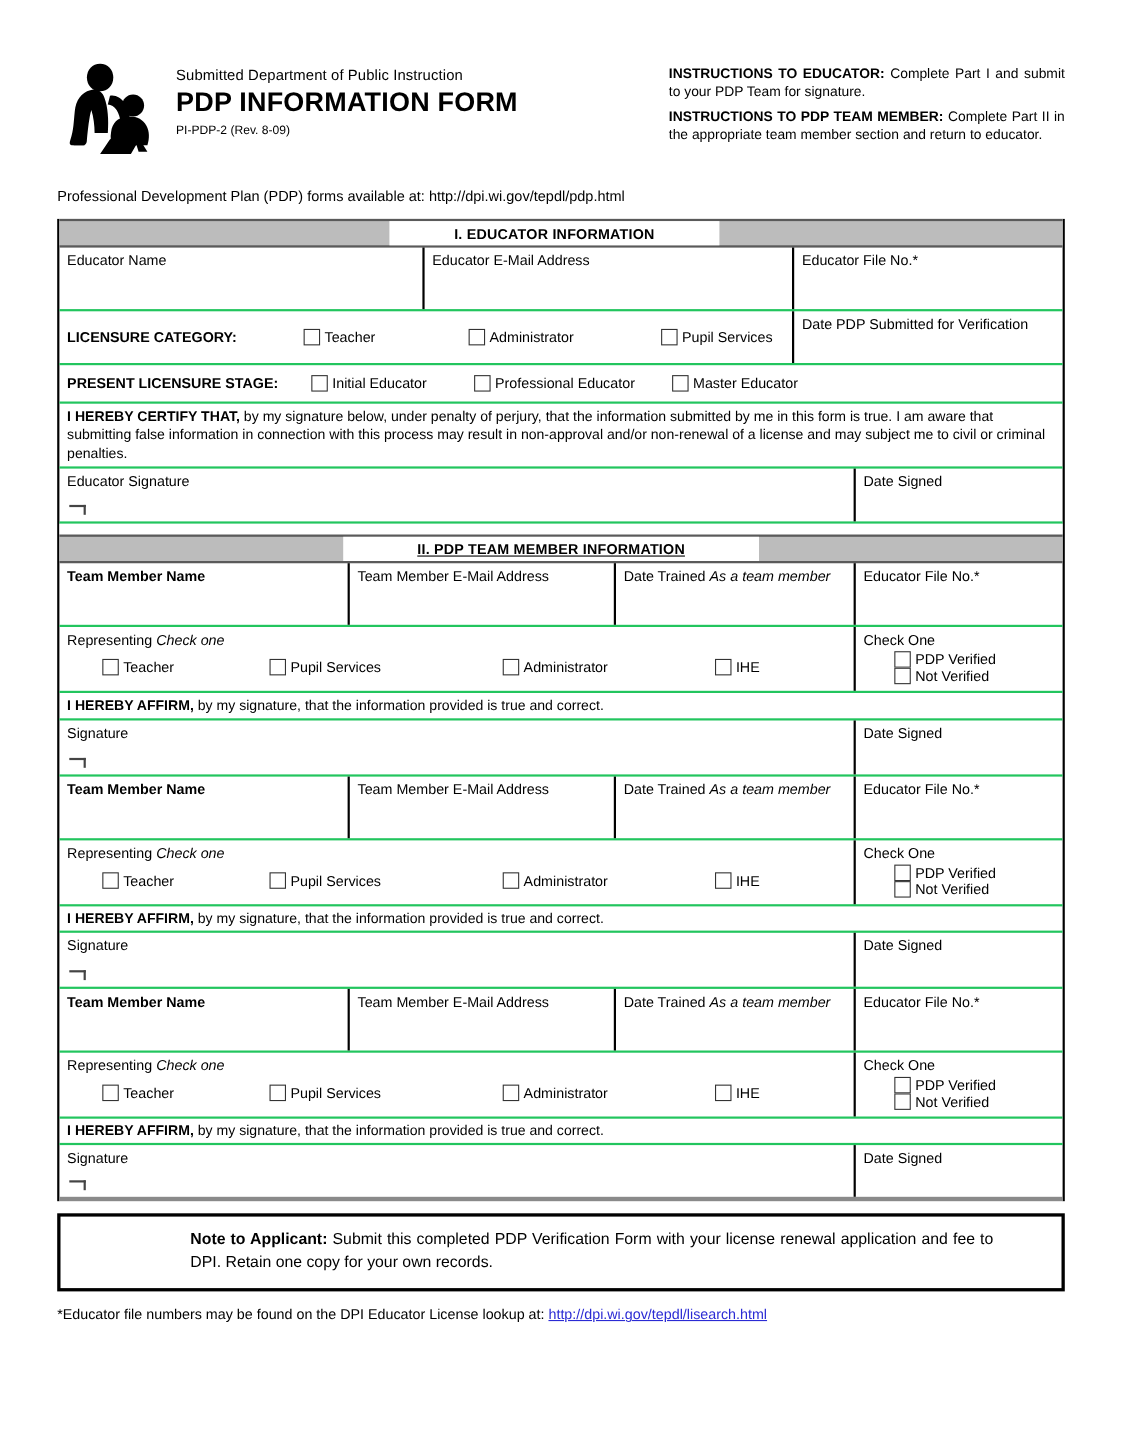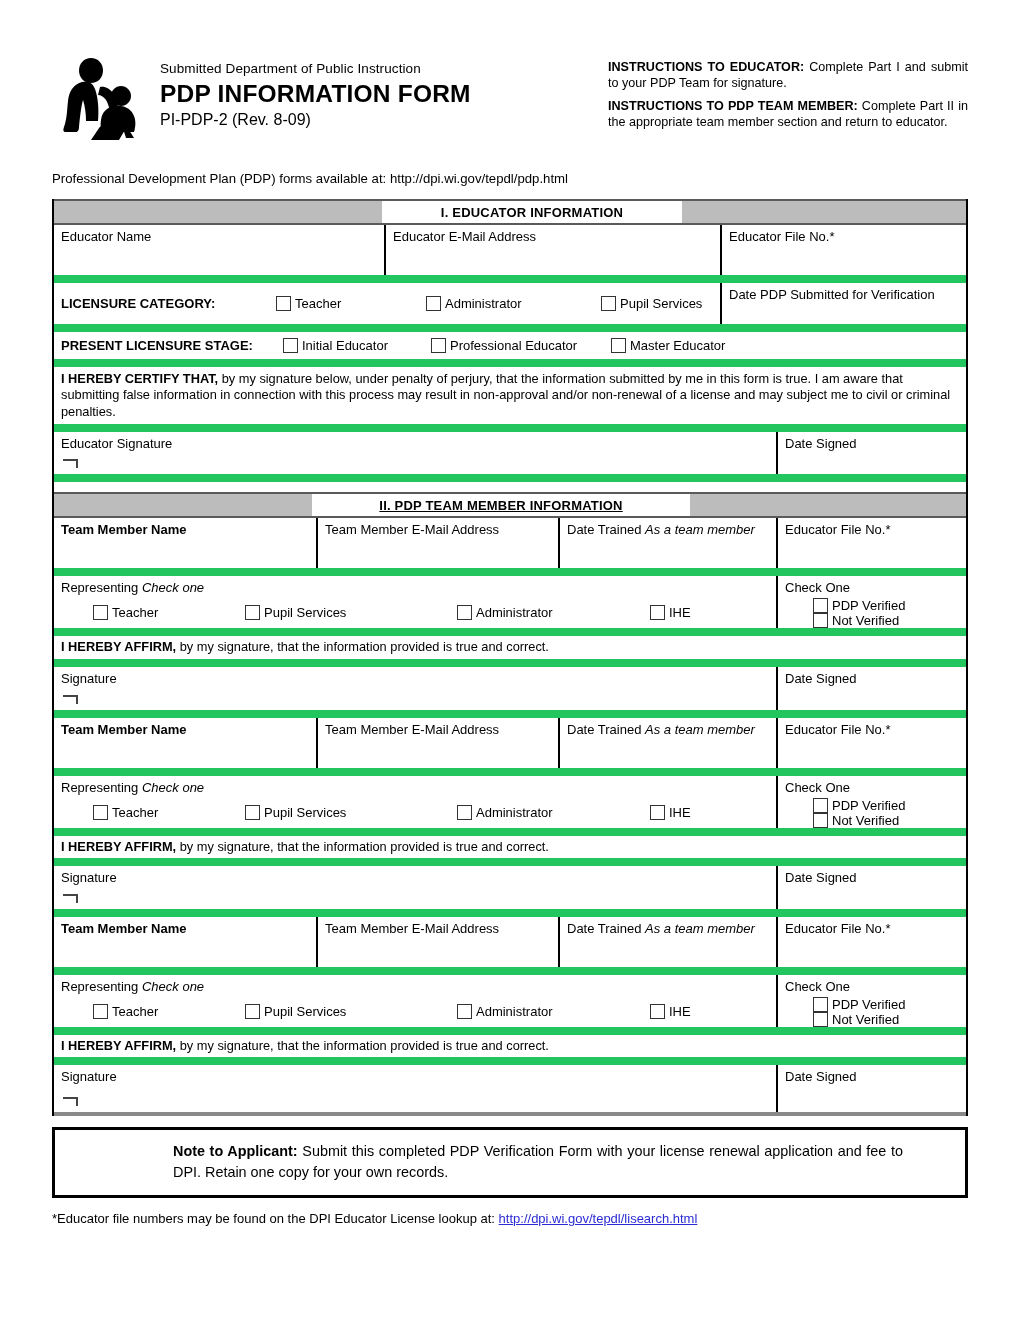--- a/index.html
+++ b/index.html
@@ -25,21 +25,21 @@
   }
   .logo svg { display: block; }
   .hdr-titles {
     position: absolute; left: 108px; top: 8px; width: 420px;
   }
   .dept-line { font-size: 13.5px; line-height: 17px; letter-spacing: .1px; }
   .form-title {
     font-size: 24.5px; font-weight: bold; line-height: 30px;
     letter-spacing: .2px; margin-top: 2px;
   }
-  .form-rev { font-size: 16px; line-height: 17px; margin-top: 2px; }
+  .form-rev { font-size: 11px; line-height: 17px; margin-top: 2px; }
 
   .instructions {
     position: absolute; left: 556px; top: 8px; width: 360px;
     font-size: 12.6px; line-height: 15.5px; text-align: justify;
   }
   .instructions p { margin: 0; }
   .instructions .gap { height: 8px; }
   .instructions b { font-weight: bold; }
 
   .avail-line {
@@ -63,26 +63,26 @@
     border-top: 2px solid #5a5a5a;
     border-bottom: 2px solid #5a5a5a;
   }
   .sec-bar .pad { flex: 0 0 auto; }
   .sec-bar .title {
     background: #fff; height: 100%;
     display: flex; align-items: center; justify-content: center;
     font-size: 13px; font-weight: bold; letter-spacing: .2px;
   }
   .sec1 .pad-l { width: 300px; }
-  .sec1 .title  { width: 300px; margin-left: 28px; }
+  .sec1 .title  { width: 300px; }
   .sec2 .pad-l { width: 258px; }
   .sec2 .title  { width: 378px; text-decoration: underline; }
 
   .row { display: flex; position: relative; }
-  .bb { border-bottom: 8px solid #22c55e; }
+  .bb { border-bottom: 2px solid #22c55e; }
   .bl { border-left: 2px solid #000; }
 
   .cell { position: relative; padding: 3px 6px 0 7px; }
   .lbl { font-size: 13px; line-height: 17px; white-space: nowrap; }
   .lbl-b { font-weight: bold; }
 
   
   .cb {
     display: inline-block;
     width: 15px; height: 15px;

